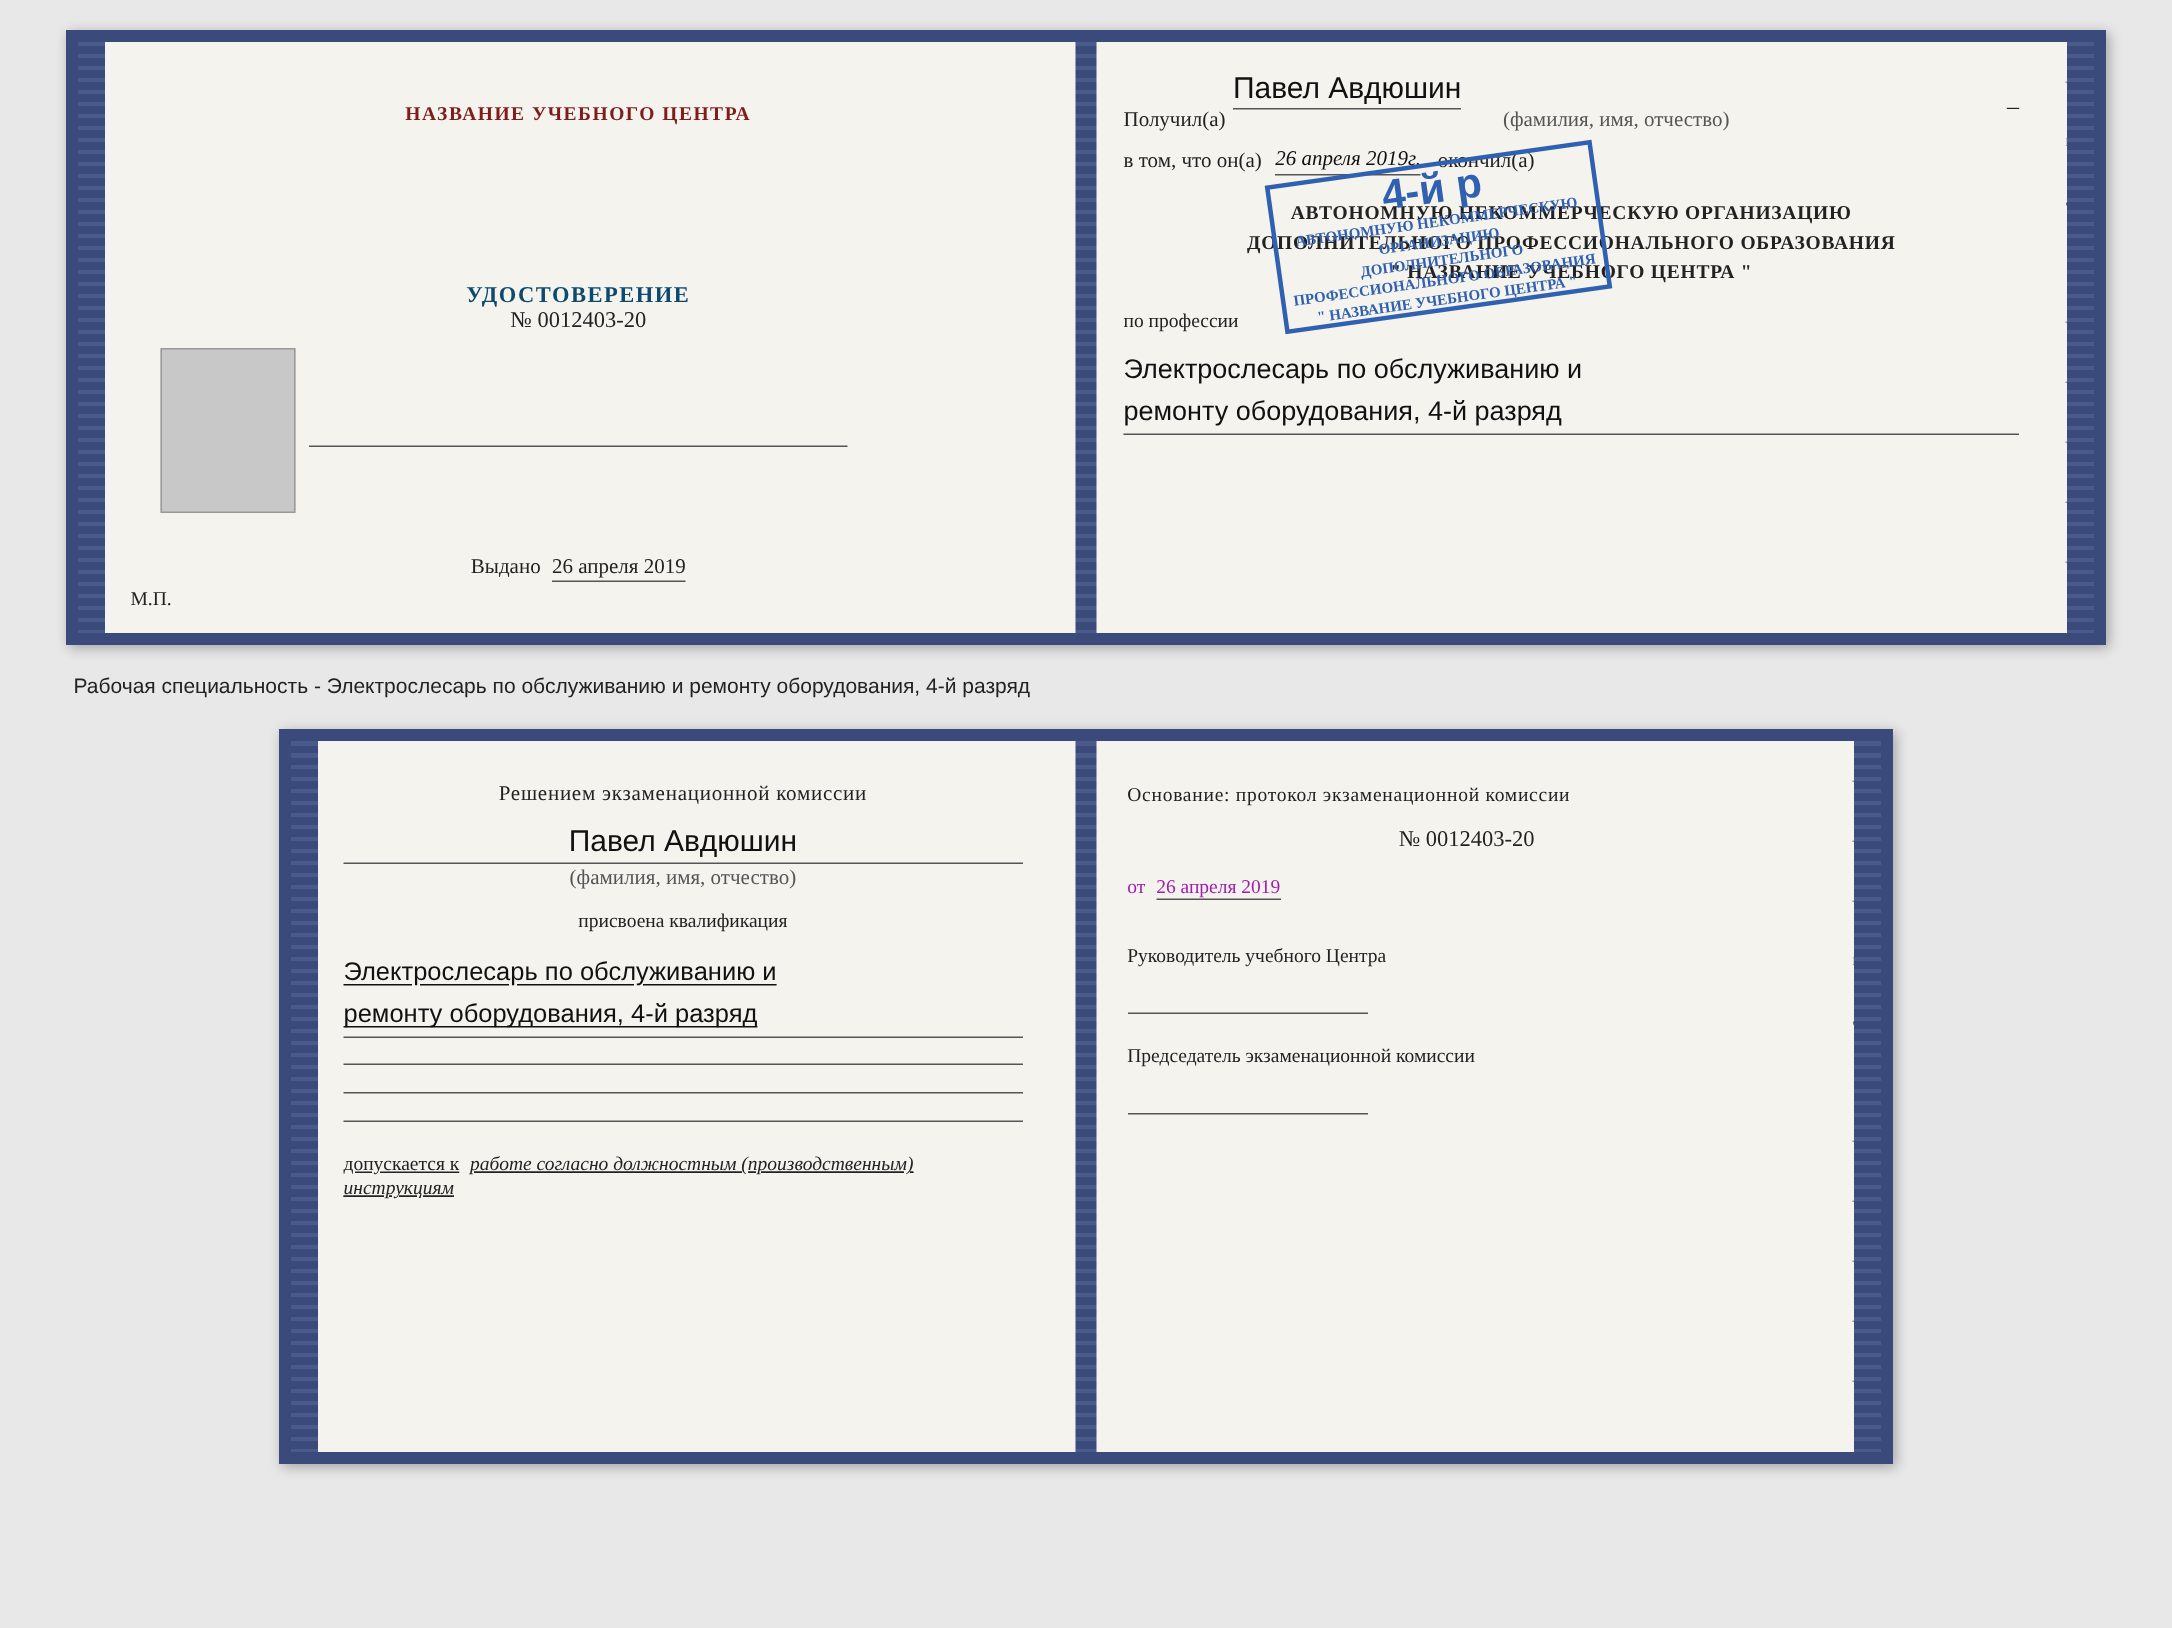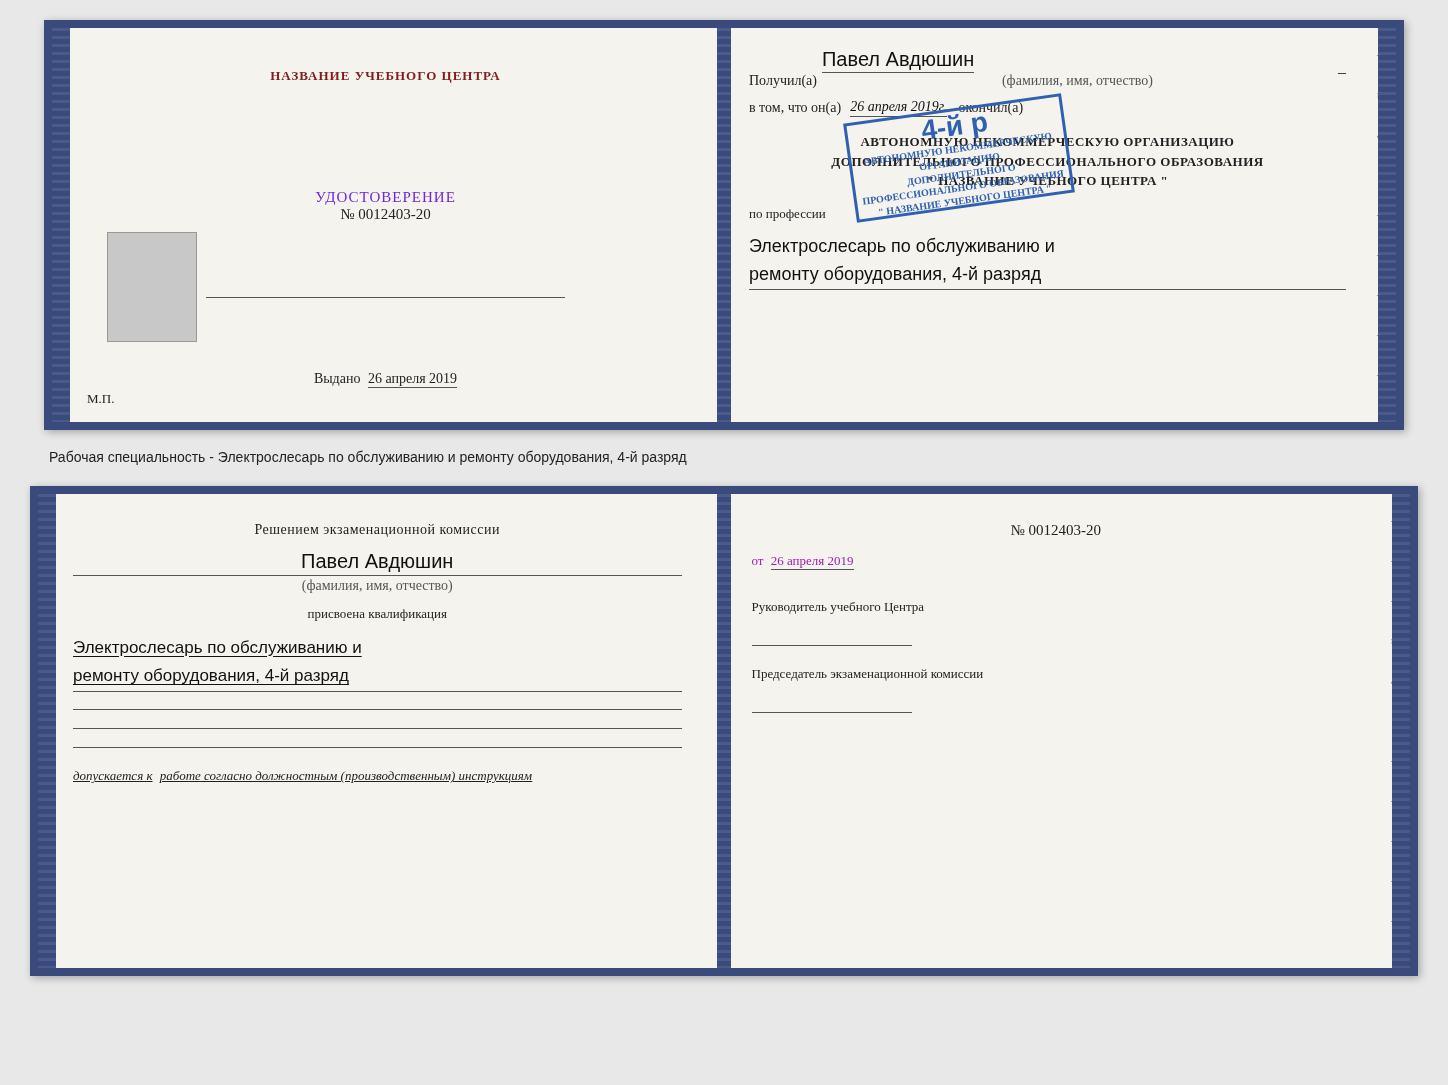--- a/index.html
+++ b/index.html
@@ -86,23 +86,23 @@
       bottom: 80px;
     }
 
     .udostoverenie-section {
       text-align: center;
       margin-top: 20px;
     }
 
     .udostoverenie-label {
       font-size: 15px;
-      font-weight: normal;
+      font-weight: bold;
       letter-spacing: 1px;
-      color: #6d28d9;
+      color: #0c4a6e;
       margin-top: 17px;
     }
 
     .doc-number {
       font-size: 15px;
       color: #222;
     }
 
     .vydano-line {
       font-size: 14px;
@@ -221,21 +221,21 @@
       width: 1360px;
       font-size: 14px;
       color: #222;
       font-family: Arial, sans-serif;
       line-height: 1.4;
       padding: 0 5px;
     }
 
     
     .document-bottom {
-      width: 1388px;
+      width: 1076px;
       height: 490px;
       background: #f5f3ee;
       border: 8px solid #3a4a7a;
       display: flex;
       position: relative;
       box-shadow: 2px 2px 8px rgba(0,0,0,0.3);
       justify-content: space-between;
     }
 
     .bottom-left, .bottom-right {
@@ -296,21 +296,20 @@
       width: 100%;
     }
 
     .dopuskaetsya {
       font-size: 13px;
       color: #222;
       margin-top: 8px;
     }
 
     .dopuskaetsya span {
-      font-style: italic;
       text-decoration: underline;
     }
 
     
     .bottom-right {
       display: flex;
       flex-direction: column;
       gap: 14px;
     }
 
@@ -481,20 +480,21 @@
       <span style="font-style:italic; text-decoration:underline; margin-left:4px;">
         <span>работе согласно должностным (производственным) инструкциям</span>
       </span>
     </div>
   </div>
 
   <div class="doc-spine"></div>
 
   <div class="bottom-right" style="padding-right:50px;">
 
+    <div class="osnovanie">Основание: протокол экзаменационной комиссии</div>
 
     <div class="doc-number-bottom">№ 0012403-20</div>
 
     <div class="ot-date">
       <span>от</span>
       <span style="border-bottom:1px solid #555; padding-bottom:1px; margin-left:4px;">26 апреля 2019</span>
     </div>
 
     <div class="signature-block" style="margin-top:15px;">
       <div class="sig-title">Руководитель учебного Центра</div>

